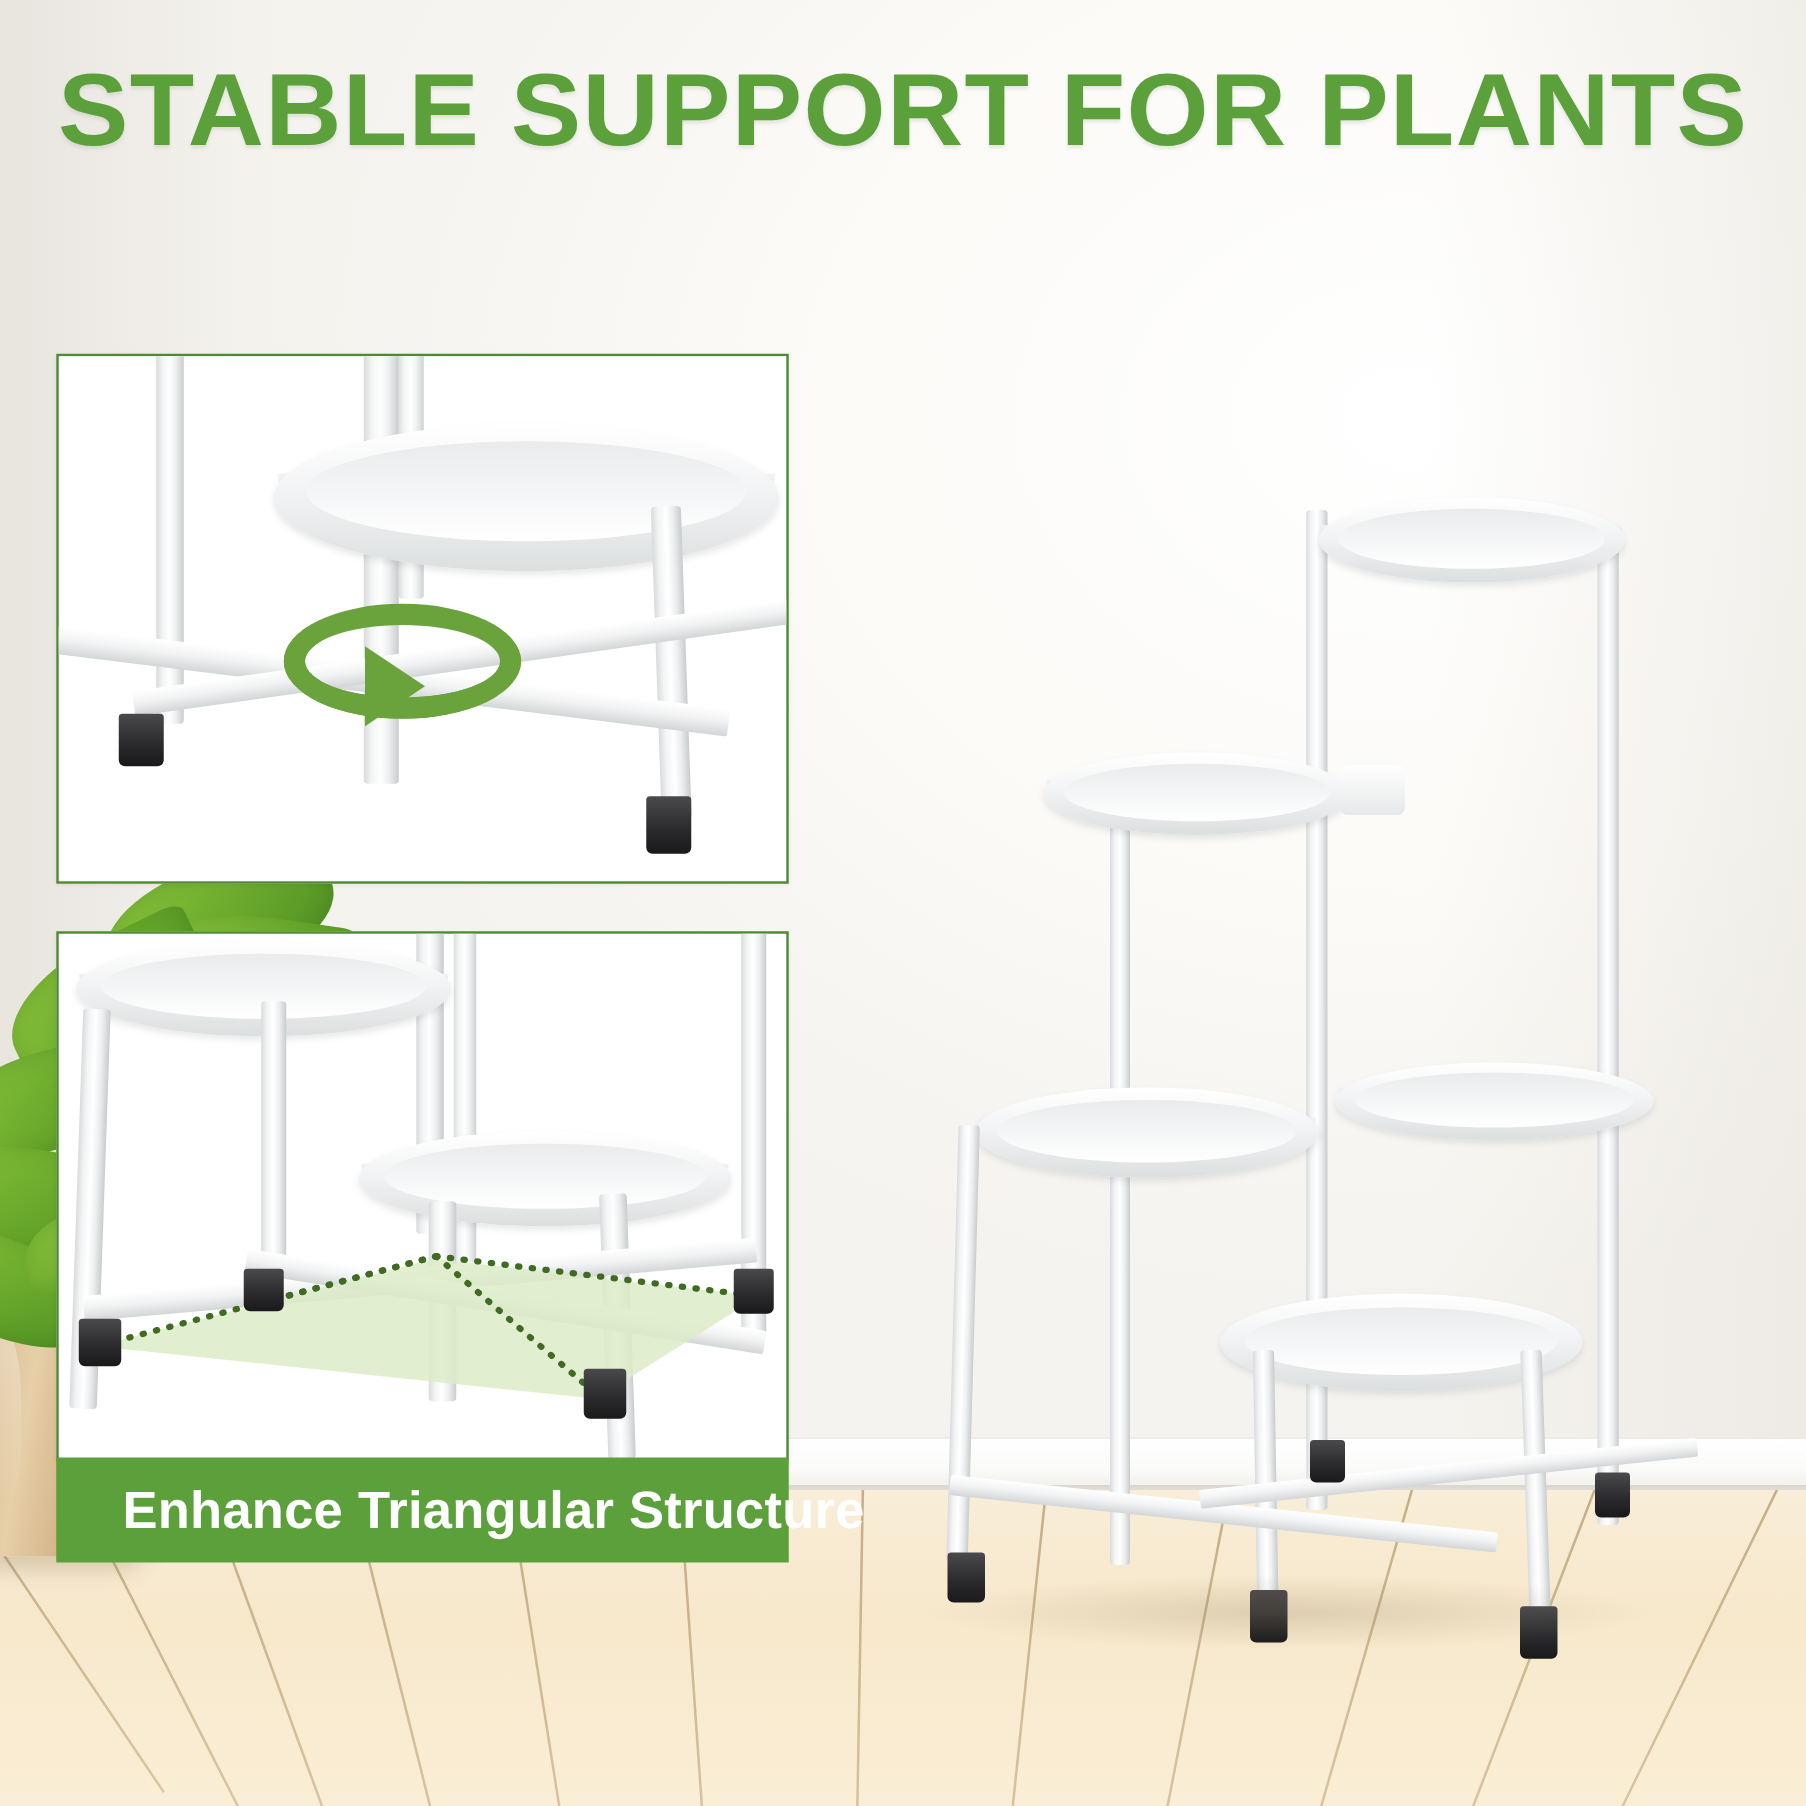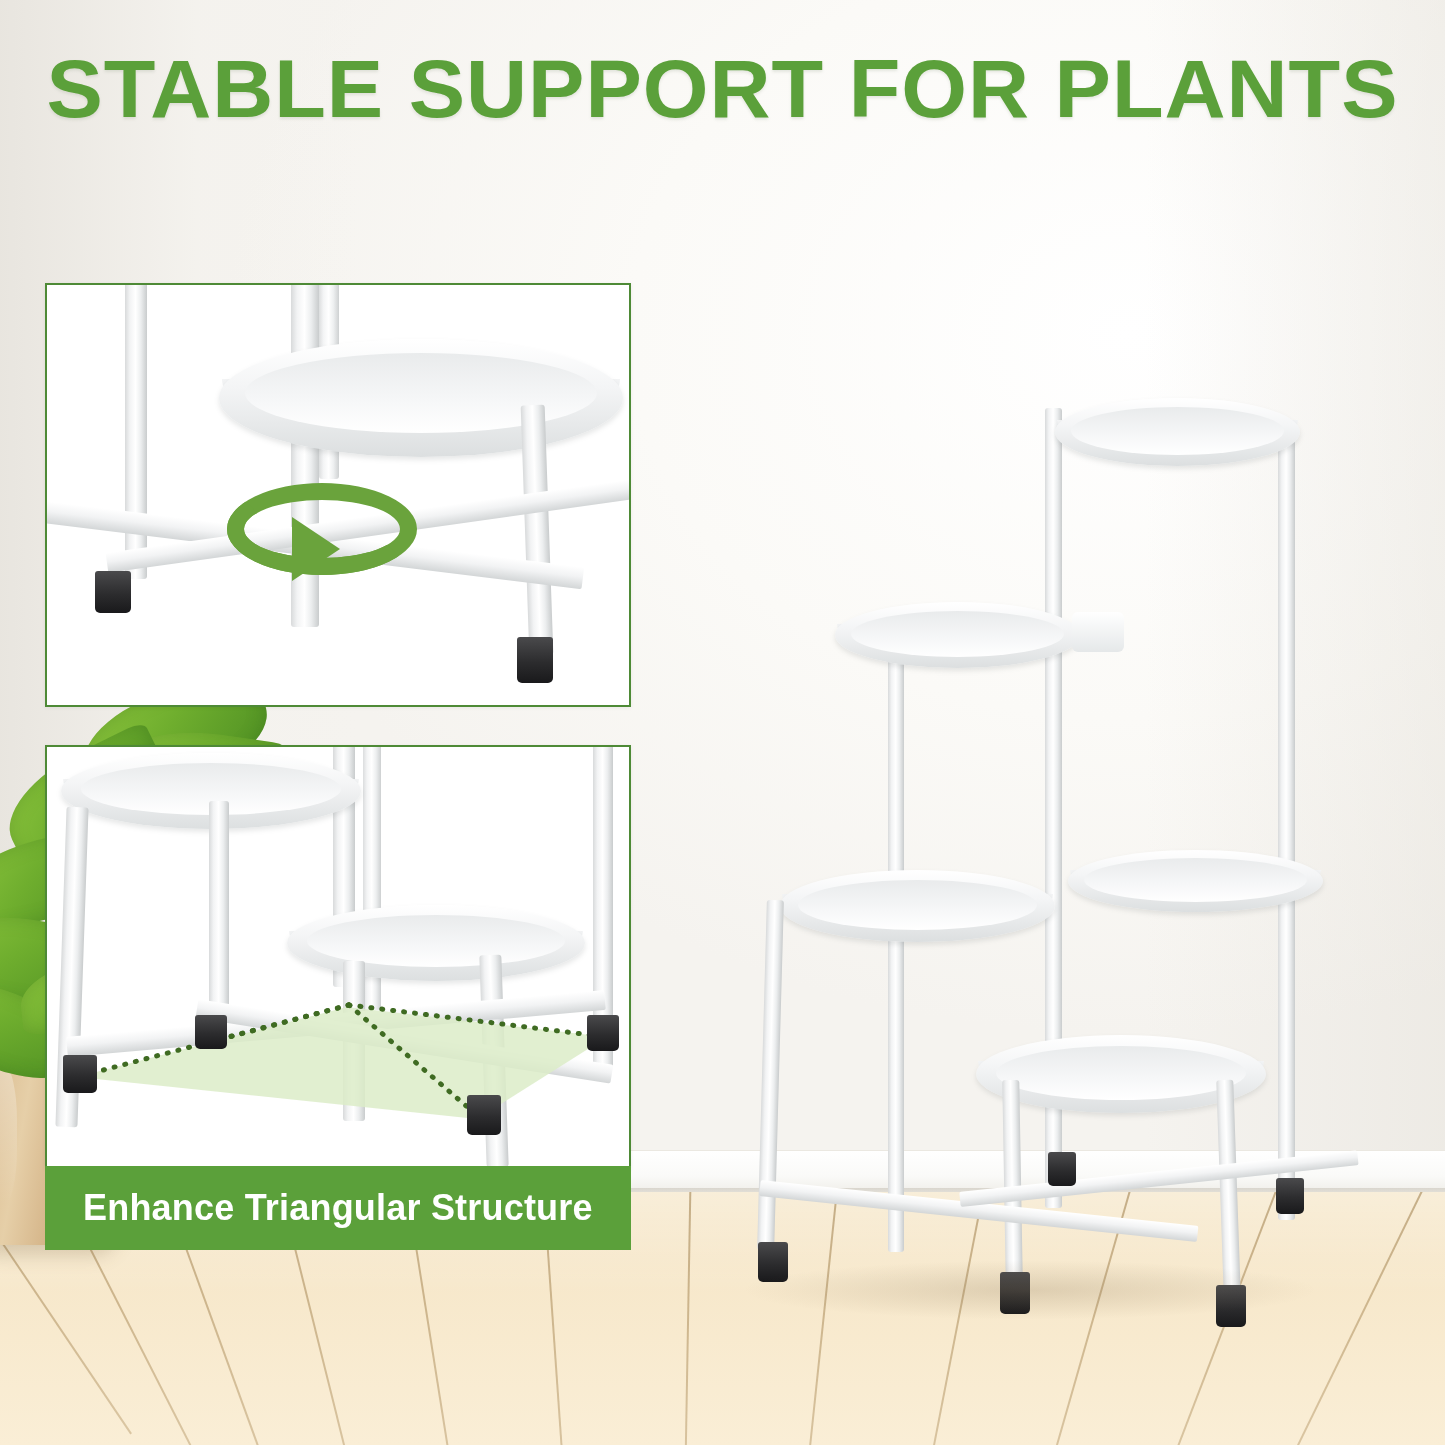--- a/index.html
+++ b/index.html
@@ -82,22 +82,22 @@
     box-shadow:0 1px 4px rgba(0,0,0,.06);
   }
   #panel-top{left:45px;top:283px;width:582px;height:420px;}
   #panel-bottom{left:45px;top:745px;width:582px;height:420px;}
 
   .label-bar{
     position:absolute;left:45px;top:1166px;width:586px;height:84px;
     background:#5ba03a;display:flex;align-items:center;
   }
   .label-bar span{
-    color:#fff;font-weight:700;font-size:36px;letter-spacing:.2px;
-    padding-left:38px;white-space:nowrap;
+    color:#fff;font-weight:700;font-size:42px;letter-spacing:.2px;
+    padding-left:53px;white-space:nowrap;
     font-family:"Liberation Sans",sans-serif;
   }
 
   
   .tube{
     position:absolute;border-radius:3px;
     background:linear-gradient(90deg,#d8dadb 0%,#f2f3f4 22%,#ffffff 48%,#eceeef 72%,#c9cccd 100%);
   }
   .tube-h{
     position:absolute;border-radius:2px;

